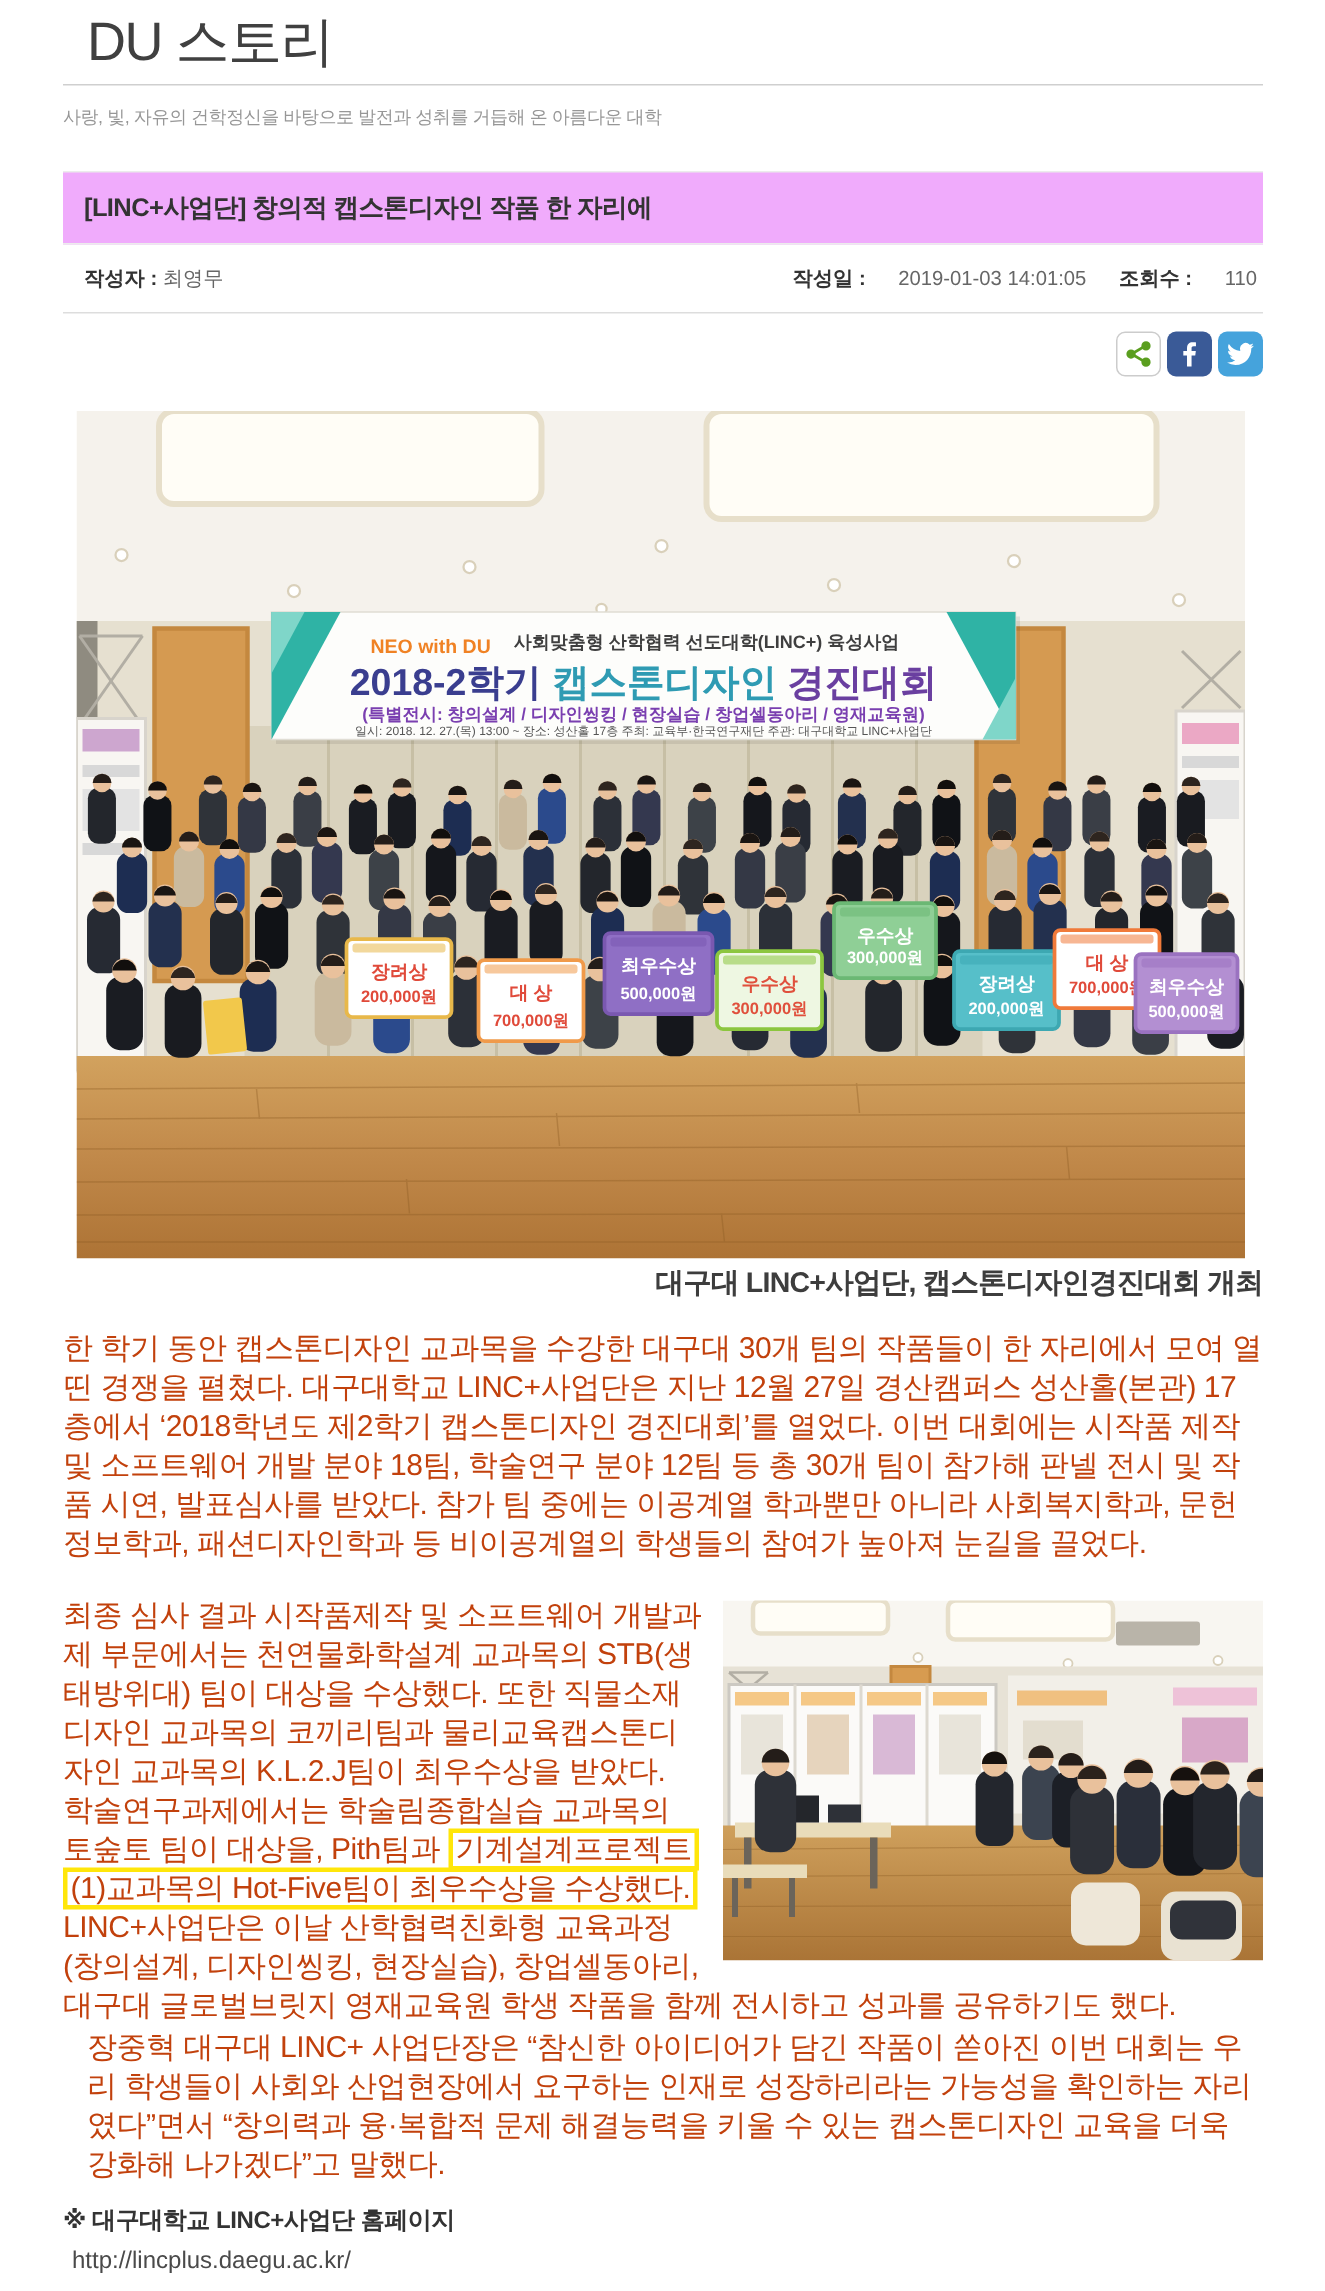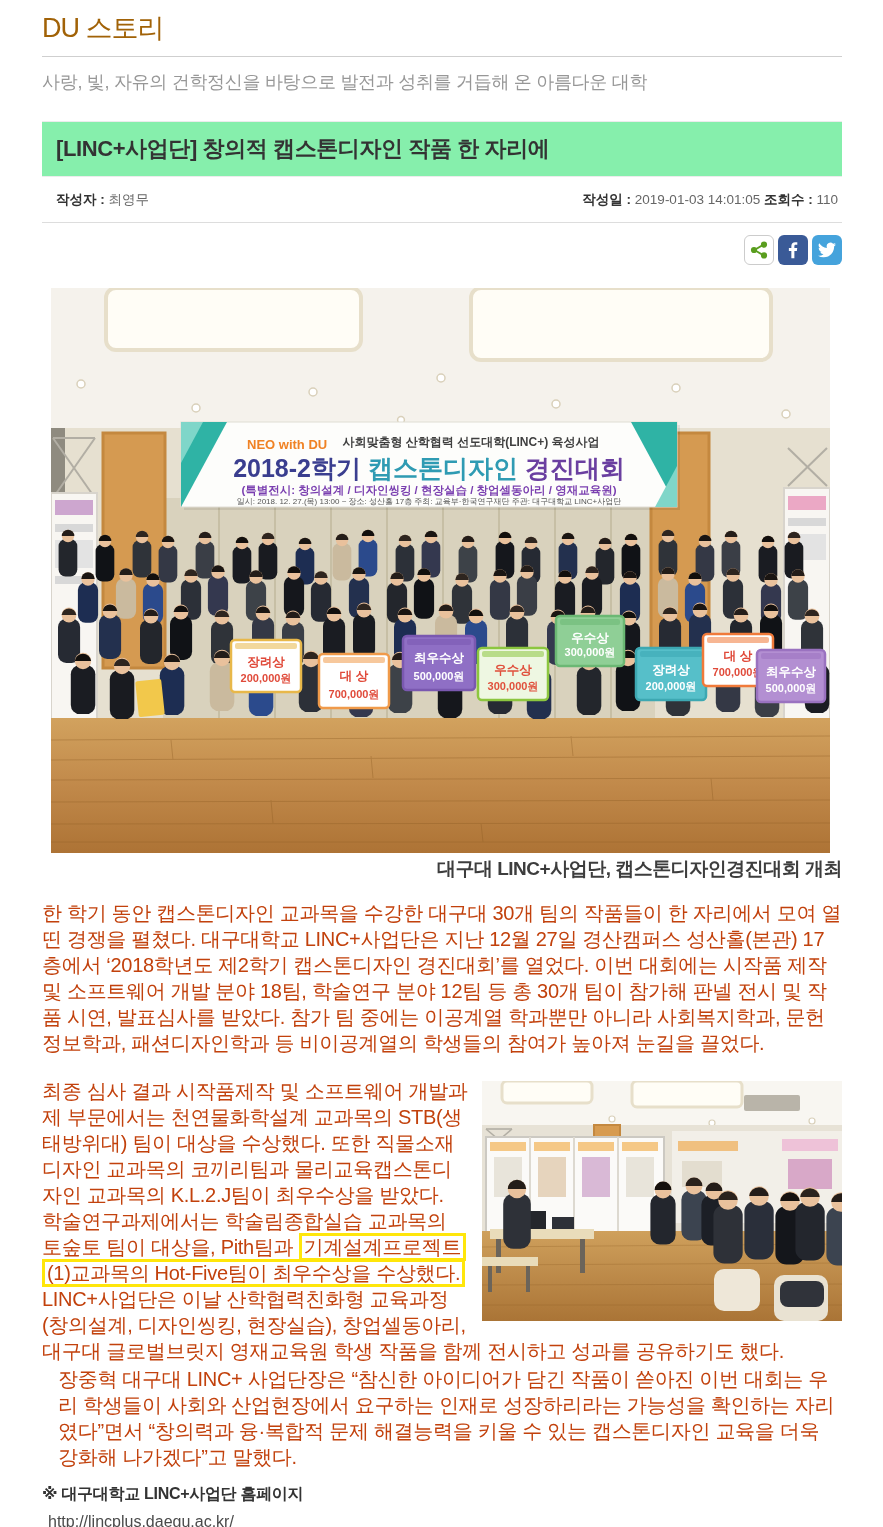--- a/index.html
+++ b/index.html
@@ -1,26 +1,26 @@
 <!DOCTYPE html>
 <html><head>
 <meta charset="utf-8">
 <style>
   html,body{margin:0;padding:0;background:#fff;}
   body{width:883px;font-family:"Liberation Sans","DejaVu Sans",sans-serif;color:#555;}
   .page{padding:4px 41px 8px 42px;}
-  .site-title{font-size:27px;line-height:36px;color:#a16207;font-weight:500;letter-spacing:-1px;margin:6px 0 10px 0;}
+  .site-title{font-size:36px;line-height:36px;color:#404040;font-weight:500;letter-spacing:-1px;margin:6px 0 10px 16px;}
   .rule{border:0;border-top:1px solid #cfcfcf;margin:0;}
-  .subtitle{color:#979797;font-size:18px;margin:13px 0 27px 0;letter-spacing:-0.3px;}
-  .title-bar{background:#86efac;border-top:1px solid #ececec;border-bottom:1px solid #ececec;
-             padding:12px 14px;font-size:22px;font-weight:bold;color:#333;letter-spacing:-0.4px;}
+  .subtitle{color:#979797;font-size:12px;margin:13px 0 27px 0;letter-spacing:-0.3px;}
+  .title-bar{background:#f0abfc;border-top:1px solid #ececec;border-bottom:1px solid #ececec;
+             padding:12px 14px;font-size:17px;font-weight:bold;color:#333;letter-spacing:-0.4px;}
   .meta{display:flex;justify-content:space-between;align-items:flex-end;
         padding:14px 4px 13px 14px;border-bottom:1px solid #ddd;font-size:13.5px;color:#666;}
   .meta b{color:#333;font-weight:bold;}
-  .meta .right span{}
+  .meta .right span{margin-left:18px;}
   .share{display:flex;justify-content:flex-end;gap:4px;margin:12px 0 0 0;}
   .share .sbtn{width:30px;height:30px;border-radius:6px;display:flex;align-items:center;justify-content:center;
                box-sizing:border-box;cursor:pointer;padding:0;border:0;}
   .sbtn.plain{background:#fff;border:1px solid #ccc;}
   .sbtn.fb{background:#3a5a97;}
   .sbtn.tw{background:#45a3dc;}
   figure{margin:0;}
   .main-photo{margin:23px 0 0 9px;width:779px;height:565px;display:block;}
   .caption{margin-top:3px;text-align:right;font-size:19px;font-weight:bold;color:#3d3d3d;letter-spacing:-0.5px;}
   .body-text{font-size:20px;line-height:26px;color:#c2410c;letter-spacing:-0.3px;}

